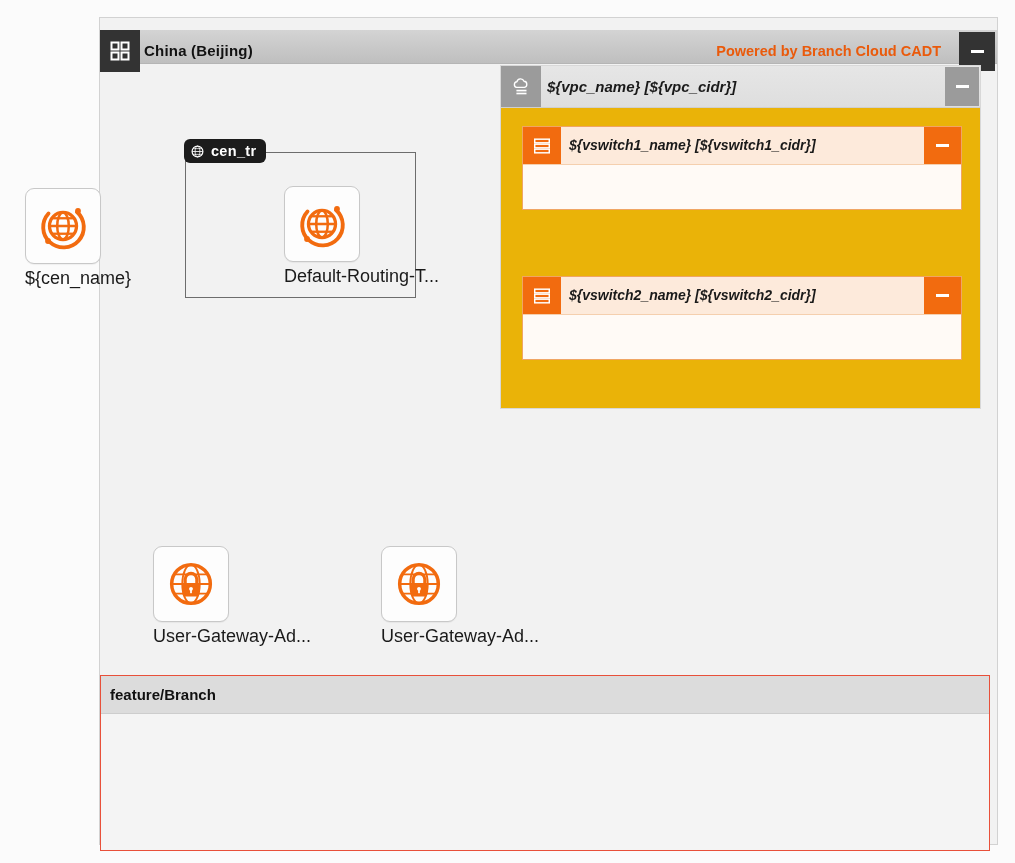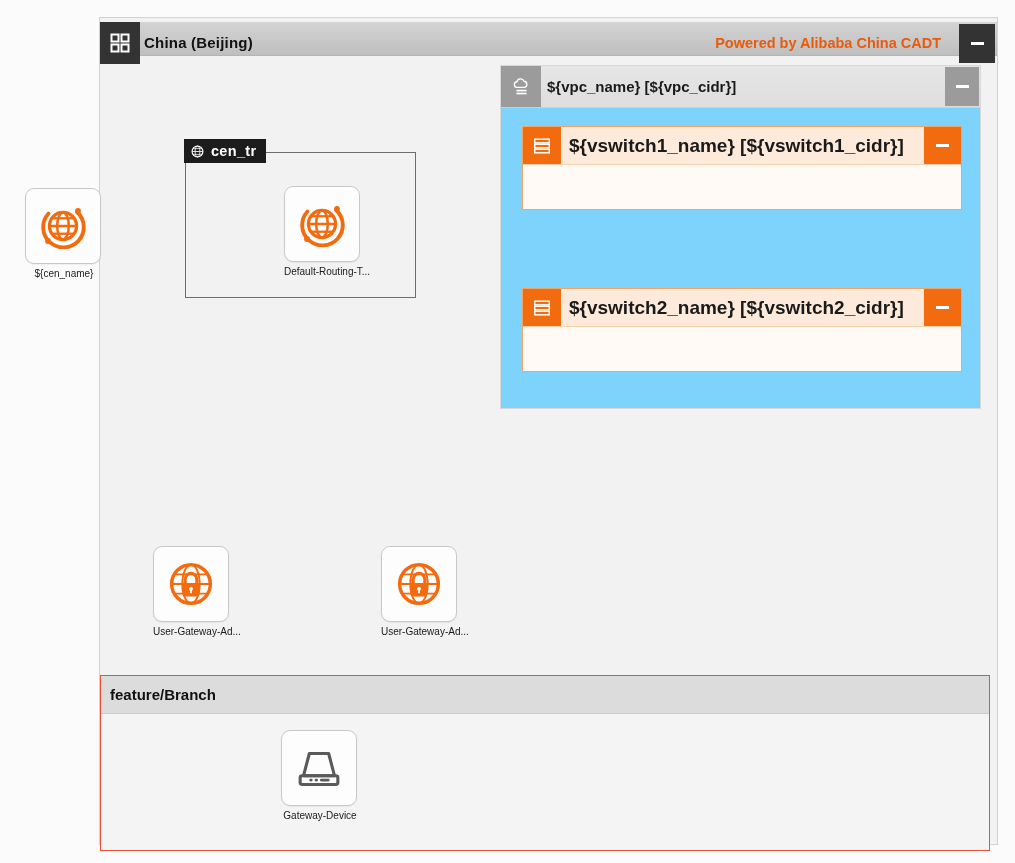--- a/index.html
+++ b/index.html
@@ -12,21 +12,21 @@
     position:relative;
   }
   #canvas{position:absolute;left:0;top:0;width:1015px;height:863px;}
 
   
   .region-panel{
     position:absolute;left:99px;top:17px;width:899px;height:828px;
     background:#f2f2f2;border:1px solid #d2d2d2;box-sizing:border-box;
   }
   .region-header{
-    position:absolute;left:0;top:4px;width:100%;height:34px;
+    position:absolute;left:0;top:12px;width:100%;height:34px;
     background:linear-gradient(180deg,#d4d4d4 0%,#c9c9c9 50%,#bfbfbf 100%);
     border-bottom:1px solid #b5b5b5;box-sizing:border-box;
   }
   .region-icon-box{
     position:absolute;left:0;top:0;width:40px;height:42px;background:#333333;
     display:flex;align-items:center;justify-content:center;
   }
   .region-title{
     position:absolute;left:44px;top:0;height:42px;line-height:42px;
     font-size:15px;font-weight:bold;color:#111;letter-spacing:.2px;
@@ -37,21 +37,21 @@
   }
   .collapse-dark{
     position:absolute;right:2px;top:2px;width:36px;height:39px;background:#333333;
     display:flex;align-items:center;justify-content:center;
   }
   .minus-white{display:block;width:13px;height:3px;background:#ffffff;}
 
   
   .vpc-panel{
     position:absolute;left:499px;top:64px;width:481px;height:344px;
-    background:#7dd3fc;border:1px solid #d8d8d8;box-sizing:border-box;
+    background:#eab308;border:1px solid #d8d8d8;box-sizing:border-box;font-style:italic;
   }
   .vpc-header{
     position:absolute;left:0;top:0;width:100%;height:42px;
     background:linear-gradient(180deg,#e6e6e6 0%,#dedede 100%);
     border-bottom:1px solid #cfcfcf;box-sizing:border-box;
   }
   .vpc-icon-box{
     position:absolute;left:0;top:0;width:40px;height:41px;background:#9b9b9b;
     display:flex;align-items:center;justify-content:center;
   }
@@ -63,46 +63,46 @@
     position:absolute;right:1px;top:1px;width:34px;height:39px;background:#9b9b9b;
     display:flex;align-items:center;justify-content:center;
   }
 
   
   .vsw-panel{
     position:absolute;left:21px;width:440px;height:84px;
     background:#fffaf6;border:1px solid #f0a564;box-sizing:border-box;
   }
   .vsw-panel.v1{top:60px;}
-  .vsw-panel.v2{top:222px;}
+  .vsw-panel.v2{top:210px;}
   .vsw-header{
     position:absolute;left:0;top:0;width:100%;height:38px;
     background:#fdeadb;border-bottom:1px solid #f5cfae;box-sizing:border-box;
   }
   .vsw-icon-box{
     position:absolute;left:0;top:0;width:38px;height:37px;background:#f26b0f;
     display:flex;align-items:center;justify-content:center;
   }
   .vsw-title{
     position:absolute;left:46px;top:0;height:37px;line-height:37px;
-    font-size:19px;font-weight:bold;color:#1a1a1a;white-space:nowrap;
+    font-size:14px;font-weight:bold;color:#1a1a1a;white-space:nowrap;
   }
   .collapse-orange{
     position:absolute;right:0;top:0;width:37px;height:37px;background:#f26b0f;
     display:flex;align-items:center;justify-content:center;
   }
 
   
   .cen-group{
     position:absolute;left:185px;top:152px;width:231px;height:146px;
     border:1.5px solid #6d6d6d;background:transparent;box-sizing:border-box;
   }
   .cen-badge{
     position:absolute;left:184px;top:139px;height:24px;background:#1c1c1c;
-    display:flex;align-items:center;padding:0 10px 0 6px;box-sizing:border-box;
+    display:flex;align-items:center;padding:0 10px 0 6px;box-sizing:border-box;border-radius:6px;
   }
   .cen-badge-label{
     font-size:14.5px;font-weight:bold;color:#ffffff;margin-left:6px;letter-spacing:.3px;
   }
 
   
   .branch-panel{
     position:absolute;left:100px;top:675px;width:890px;height:176px;
     background:#f4f4f4;border:1.5px solid #e8503a;box-sizing:border-box;padding-left:23px;
   }
@@ -117,21 +117,21 @@
 
   
   .node{position:absolute;width:78px;}
   .node .tile{
     width:76px;height:76px;background:#fdfdfd;
     border:1px solid #c8c8c8;border-radius:9px;box-sizing:border-box;
     display:flex;align-items:center;justify-content:center;
     box-shadow:0 1px 1px rgba(0,0,0,.05);
   }
   .node .caption{
-    margin-top:4px;text-align:center;font-size:10px;color:#1a1a1a;
+    margin-top:4px;text-align:center;font-size:18px;color:#1a1a1a;
     white-space:nowrap;transform:translateX(-50%);position:relative;left:50%;
   }
   .node.cen{left:25px;top:188px;}
   .node.tr{left:260px;top:186px;padding-left:24px;}
   .node.ipsec1{left:153px;top:414px;}
   .node.ipsec2{left:381px;top:414px;}
   .node.uga1{left:153px;top:546px;}
   .node.uga2{left:381px;top:546px;}
   .node.gwdev{left:281px;top:730px;}
 
@@ -164,21 +164,21 @@
     <div class="region-header">
       <div class="region-icon-box">
         <svg width="20" height="20" viewBox="0 0 20 20">
           <rect x="1.5" y="1.5" width="7" height="7" fill="none" stroke="#fff" stroke-width="2"></rect>
           <rect x="11.5" y="1.5" width="7" height="7" fill="none" stroke="#fff" stroke-width="2"></rect>
           <rect x="1.5" y="11.5" width="7" height="7" fill="none" stroke="#fff" stroke-width="2"></rect>
           <rect x="11.5" y="11.5" width="7" height="7" fill="none" stroke="#fff" stroke-width="2"></rect>
         </svg>
       </div>
       <div class="region-title">China (Beijing)</div>
-      <div class="powered">Powered by Alibaba China CADT</div>
+      <div class="powered">Powered by Branch Cloud CADT</div>
       <div class="collapse-dark">
         <span class="minus-white"></span>
       </div>
     </div>
 
     <div class="vpc-panel" style="left:400px;top:47px;">
       <div class="vpc-header">
         <div class="vpc-icon-box">
           <svg width="22" height="22" viewBox="0 0 24 24">
             <path d="M7.2 12.4a3.1 3.1 0 0 1 .3-6.1 4.1 4.1 0 0 1 7.8-.6 3.3 3.3 0 0 1 3 3.4 3.2 3.2 0 0 1-2.5 3.3z" fill="none" stroke="#ffffff" stroke-width="1.5" stroke-linejoin="round"></path>
@@ -305,26 +305,14 @@
         <line x1="13" y1="40" x2="47" y2="40" stroke="#f26b0f" stroke-width="1.8"></line>
         <path d="M24 29v-4a6 6 0 0 1 12 0v4" fill="none" stroke="#f26b0f" stroke-width="3.2"></path>
         <rect x="21.5" y="29" width="17" height="14" rx="1.5" fill="#f26b0f"></rect>
         <circle cx="30" cy="35" r="2" fill="#fff"></circle>
         <rect x="29.1" y="35" width="1.8" height="4.5" fill="#fff"></rect>
       </svg>
     </div>
     <div class="caption">User-Gateway-Ad...</div>
   </div>
 
-  <div class="node gwdev">
-    <div class="tile">
-      <svg width="58" height="58" viewBox="0 0 60 60">
-        <path d="M14 38 L20 15 L40 15 L46 38 Z" fill="none" stroke="#5a5a5a" stroke-width="3.2" stroke-linejoin="round"></path>
-        <rect x="10.5" y="38" width="39" height="9" rx="2" fill="none" stroke="#5a5a5a" stroke-width="3.2"></rect>
-        <rect x="31" y="41.2" width="10" height="2.8" rx="1.2" fill="#5a5a5a"></rect>
-        <rect x="25.5" y="41.2" width="3.4" height="2.8" rx="1.2" fill="#5a5a5a"></rect>
-        <rect x="20" y="41.2" width="3.4" height="2.8" rx="1.2" fill="#5a5a5a"></rect>
-      </svg>
-    </div>
-    <div class="caption">Gateway-Device</div>
-  </div>
 
 </div>
 
 </body></html>

